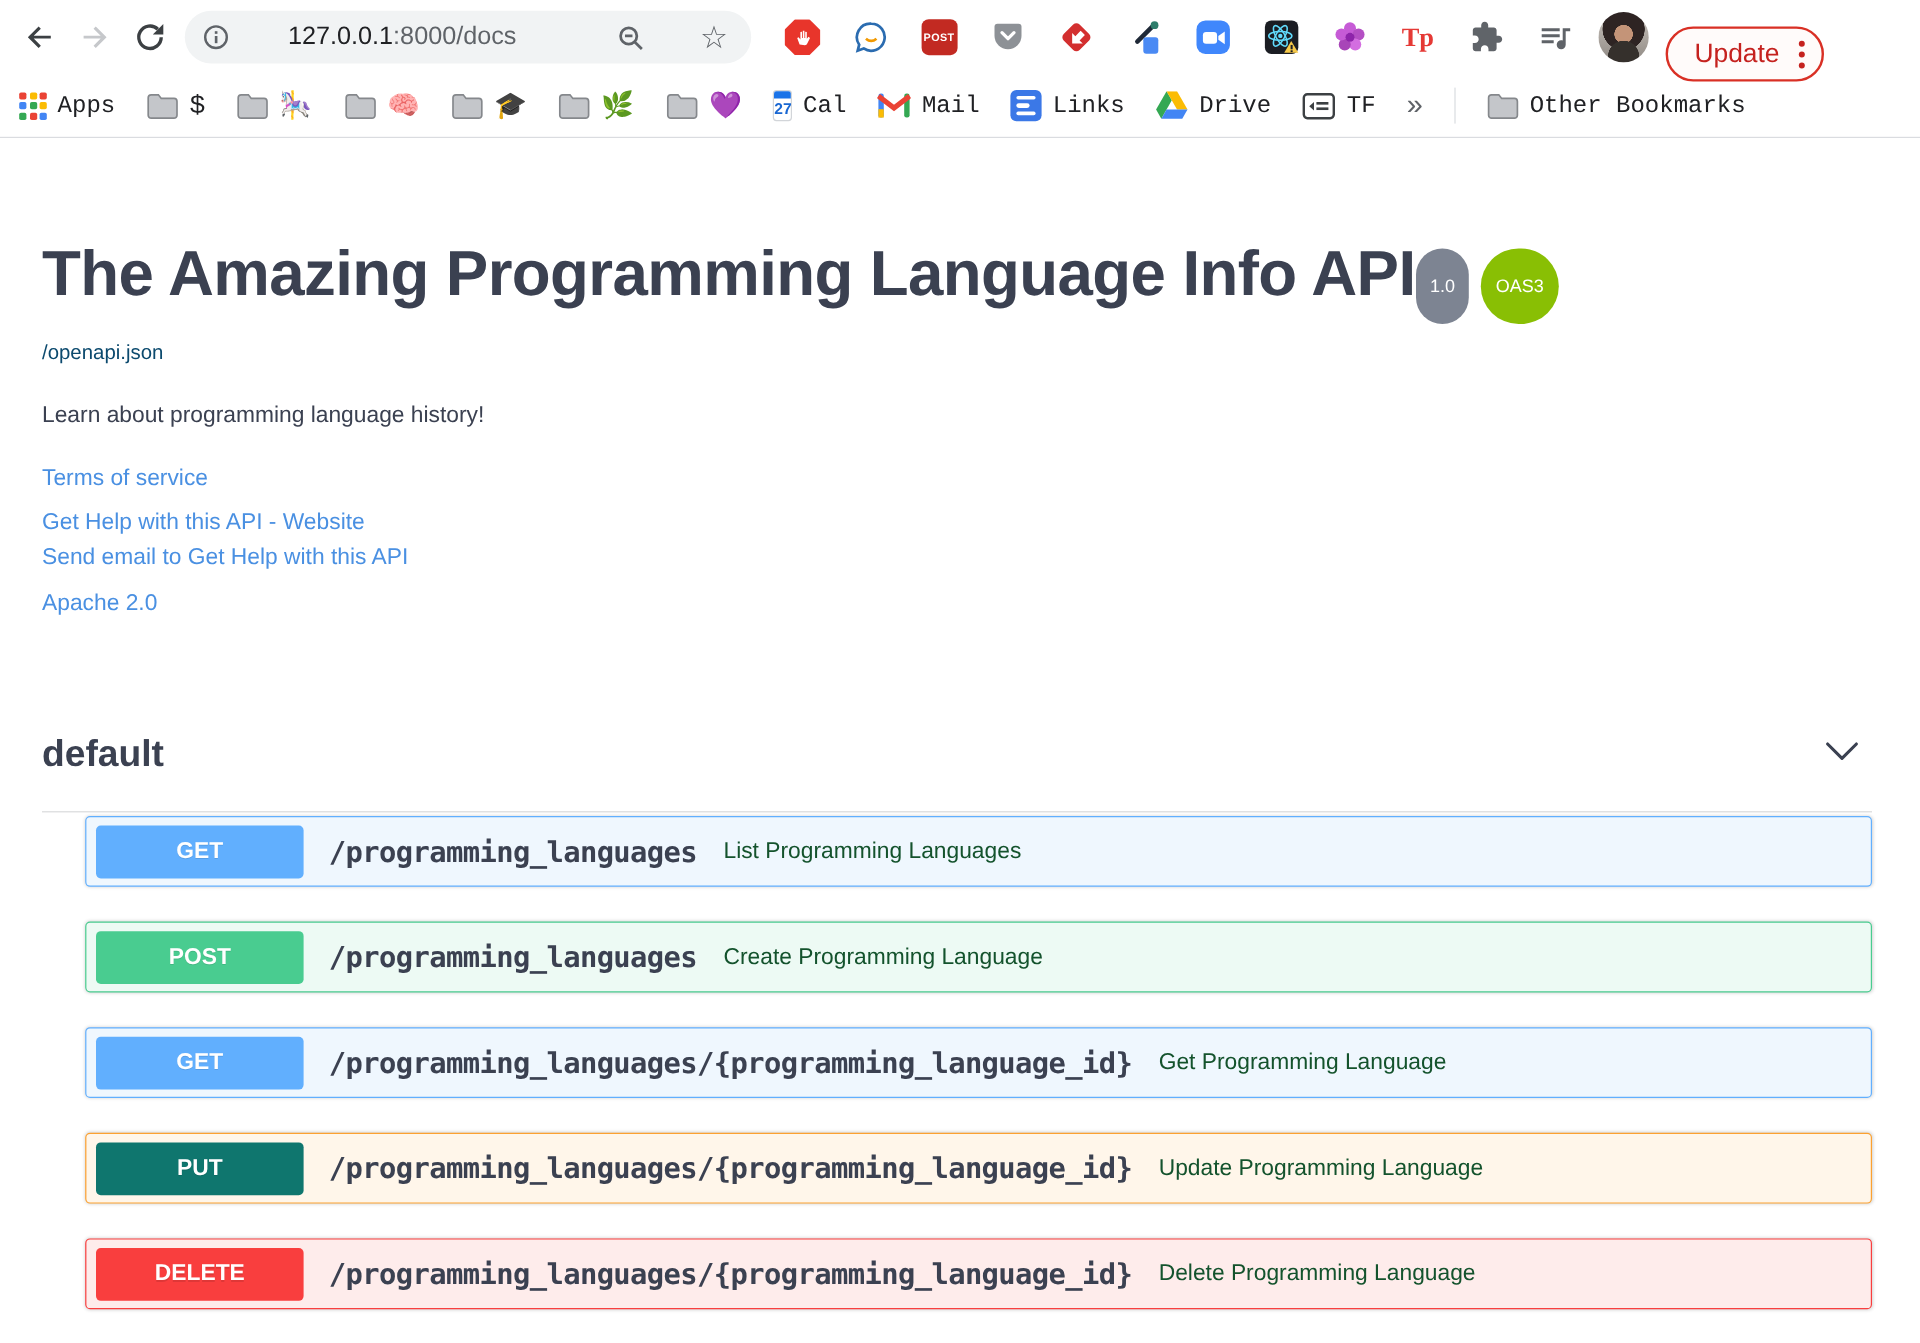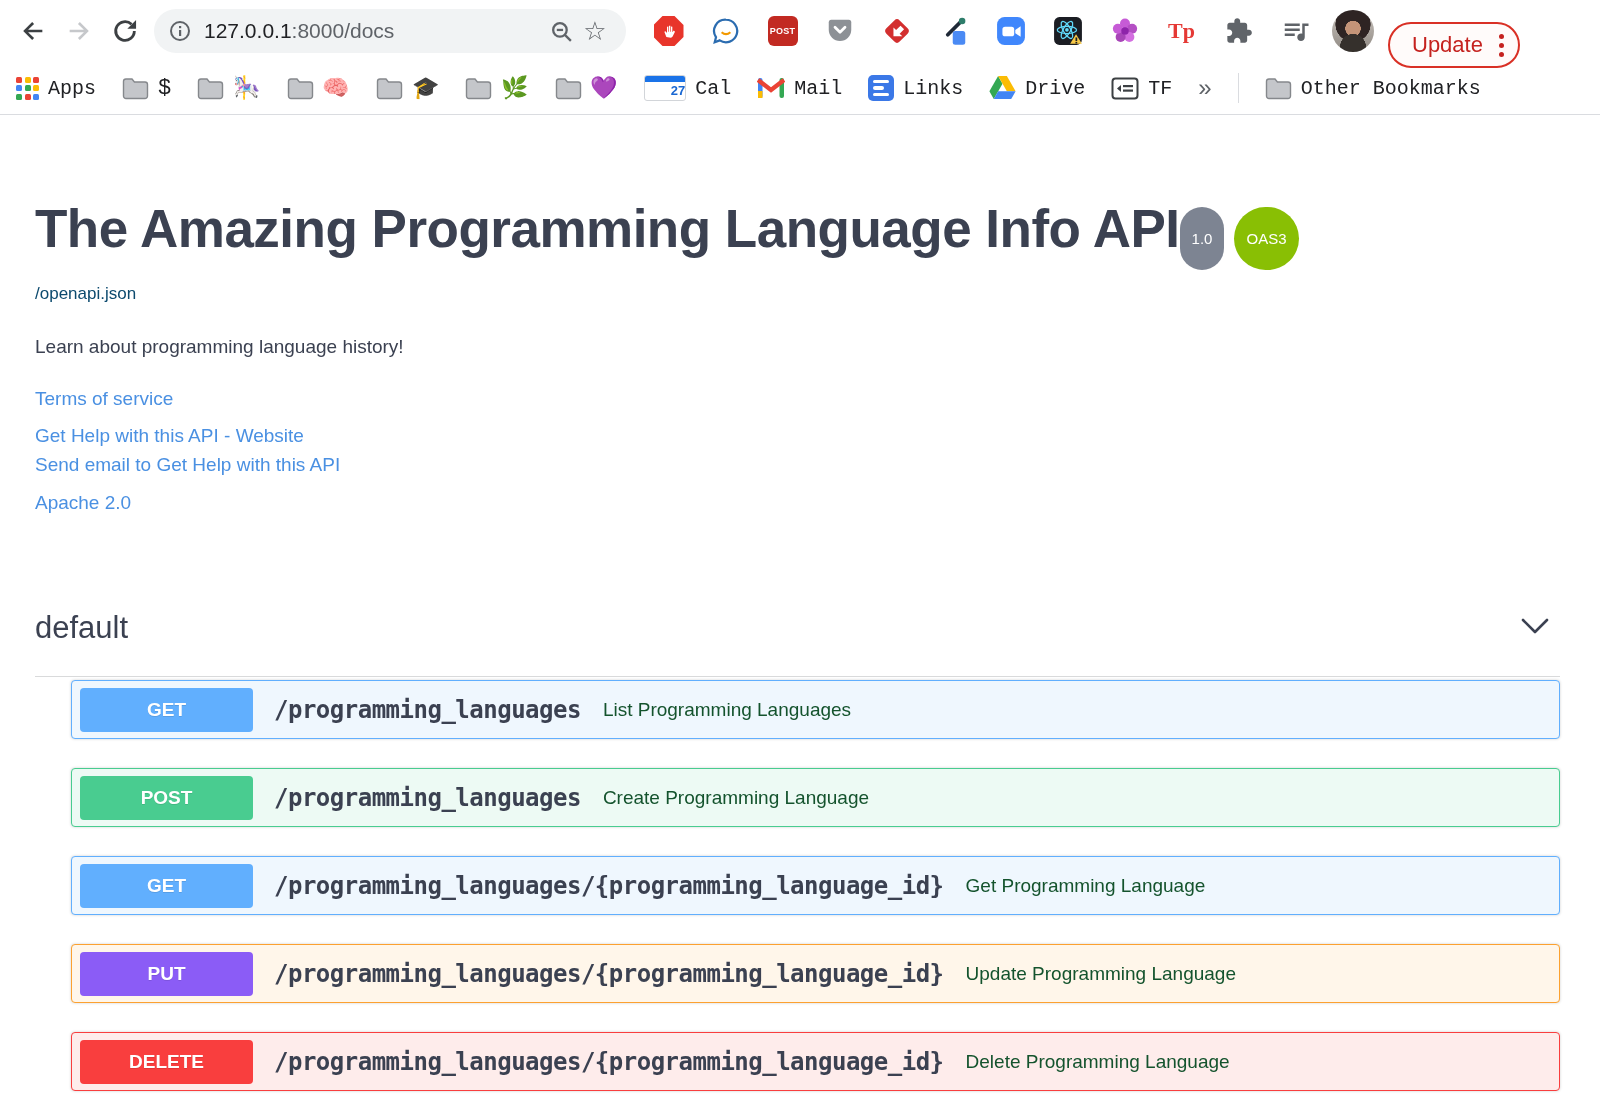--- a/index.html
+++ b/index.html
@@ -2,21 +2,21 @@
 <html><head>
 <meta charset="utf-8">
 <style>
   * { box-sizing: border-box; margin: 0; padding: 0; }
   html,body { width:1600px; height:1119px; overflow:hidden; background:#fff;
     font-family:"Liberation Sans","DejaVu Sans",sans-serif; }
 
   
   .toolbar { height:62px; display:flex; align-items:center; padding:0 10px; background:#fff; }
   .nav-btn { width:46px; height:46px; display:flex; align-items:center; justify-content:center; border-radius:50%; flex:0 0 auto; }
-  .omnibox { width:472px; height:44px; background:#f1f3f4; border-radius:22px; display:flex; align-items:center; padding:0 14px; margin:0 6px; flex:0 0 auto; }
+  .omnibox { width:472px; height:44px; background:#f1f3f4; border-radius:22px; display:flex; align-items:center; padding:0 14px; margin:0 6px; flex:0 0 auto;gap:36px; }
   .omnibox .url { flex:1; font-size:21px; margin-left:12px; white-space:nowrap; }
   .url-host { color:#202124; }
   .url-rest { color:#5f6368; }
   .omni-icon { display:flex; align-items:center; justify-content:center; width:34px; }
   .star-glyph { font-size:26px; color:#5f6368; line-height:1; }
 
   .ext-row { display:flex; align-items:center; gap:24px; margin-left:20px; flex:0 0 auto; }
   .ext { width:33px; height:33px; display:flex; align-items:center; justify-content:center; position:relative; }
 
   .adblock-oct { width:30px; height:30px; background:#e8352b; clip-path:polygon(30% 0,70% 0,100% 30%,100% 70%,70% 100%,30% 100%,0 70%,0 30%); display:flex; align-items:center; justify-content:center; }
@@ -38,21 +38,21 @@
   .bookmarks-bar { height:53px; display:flex; align-items:center; gap:26px; padding:0 16px; border-bottom:1px solid #dadce0; }
   .bookmark { display:flex; align-items:center; gap:9px; flex:0 0 auto; }
   .bm-label { font-size:20px; color:#202124; white-space:nowrap;font-family:Liberation Mono, monospace; }
   .bm-group { display:contents; }
   .apps-grid { display:grid; grid-template-columns:repeat(3,6px); grid-template-rows:repeat(3,6px); gap:2.5px; }
   .apps-grid i { border-radius:1.5px; }
   .apps-grid i:nth-child(1){background:#ea4335}.apps-grid i:nth-child(2){background:#fbbc04}.apps-grid i:nth-child(3){background:#ea4335}
   .apps-grid i:nth-child(4){background:#4285f4}.apps-grid i:nth-child(5){background:#34a853}.apps-grid i:nth-child(6){background:#fbbc04}
   .apps-grid i:nth-child(7){background:#34a853}.apps-grid i:nth-child(8){background:#ea4335}.apps-grid i:nth-child(9){background:#4285f4}
   .emoji { font-size:22px; }
-  .cal-tile { width:42px; height:26px; background:#fff; border:1px solid #d2d5d9; border-radius:3px; position:relative; display:flex; align-items:flex-end; justify-content:flex-end; }
+  .cal-tile { width:16px; height:26px; background:#fff; border:1px solid #d2d5d9; border-radius:3px; position:relative; display:flex; align-items:flex-end; justify-content:flex-start; }
   .cal-tile::before { content:""; position:absolute; top:0; left:0; right:0; height:6px; background:#1a73e8; border-radius:2px 2px 0 0; }
   .cal-num { font-size:13px; font-weight:bold; color:#1967d2; line-height:18px; }
   .links-tile { width:26px; height:26px; background:#3b78e7; border-radius:5px; display:flex; flex-direction:column; justify-content:center; gap:3px; padding:0 5px; }
   .links-tile i { height:3.5px; background:#fff; border-radius:2px; display:block; }
   .links-tile i:nth-child(2){ width:70%; }
   .bm-chevron { font-size:24px; color:#5f6368; }
   .bm-divider { width:1px; height:30px; background:#dadce0; }
 
   
   .page { padding:0 40px 0 35px; }
@@ -65,34 +65,34 @@
   .badge-oas { background:#89bf04; }
   .spec-link { display:inline-block; margin-top:14px; font-size:17px; color:#0c4a6e; text-decoration:none; }
   .description { margin-top:32px; font-size:19px; color:#3b4151; }
   .info-links { margin-top:30px; }
   .info-links a { display:block; font-size:19px; color:#4a90e2; text-decoration:none; }
   .link-terms { margin-bottom:15px; }
   .link-email { margin-top:7px; }
   .link-license { margin-top:16px; }
 
   .section-header { margin-top:96px; display:flex; align-items:center; justify-content:space-between; padding-bottom:30px; border-bottom:1px solid #d9dadb; }
-  .section-title { font-size:31px; font-weight:normal; color:#3b4151; }
+  .section-title { font-size:31px; font-weight:bold; color:#3b4151; }
   .section-toggle { background:none; border:none; cursor:pointer; padding:4px 10px; }
 
   .opblocks { margin-top:3px; }
   .opblock { display:flex; align-items:center; height:59px; border-radius:4px; border:1px solid; margin-bottom:29px; box-shadow:0 0 3px rgba(0,0,0,.19);margin-left:36px; }
   .method { width:173px; height:44px; margin-left:8px; border-radius:4px; color:#fff; font-weight:bold; font-size:19px; display:flex; align-items:center; justify-content:center; text-shadow:0 1px 0 rgba(0,0,0,.1); flex:0 0 auto; }
   .path { font-family:"DejaVu Sans Mono","Liberation Mono",monospace; font-weight:bold; font-size:24px; color:#3b4151; margin-left:21px; white-space:nowrap; letter-spacing:-.5px; }
   .summary { font-size:19px; color:#14532d; margin-left:22px; white-space:nowrap; }
   .opblock.get    { border-color:#61affe; background:#eff7fe; }
   .opblock.get .method { background:#61affe; }
   .opblock.post   { border-color:#49cc90; background:#edfaf4; }
   .opblock.post .method { background:#49cc90; }
   .opblock.put    { border-color:#fca130; background:#fff6ea; }
-  .opblock.put .method { background:#8b5cf6; }
+  .opblock.put .method { background:#0f766e; }
   .opblock.delete { border-color:#f93e3e; background:#feeceb; }
   .opblock.delete .method { background:#f93e3e; }
 </style>
 </head>
 <body>
 
 <div class="toolbar">
   <div class="nav-btn">
     <svg width="28" height="28" viewBox="0 0 24 24">
         <path fill="#3c4043" d="M20 11H7.8l5.1-5.1L11.3 4.3 3.6 12l7.7 7.7 1.6-1.6L7.8 13H20z"></path>

